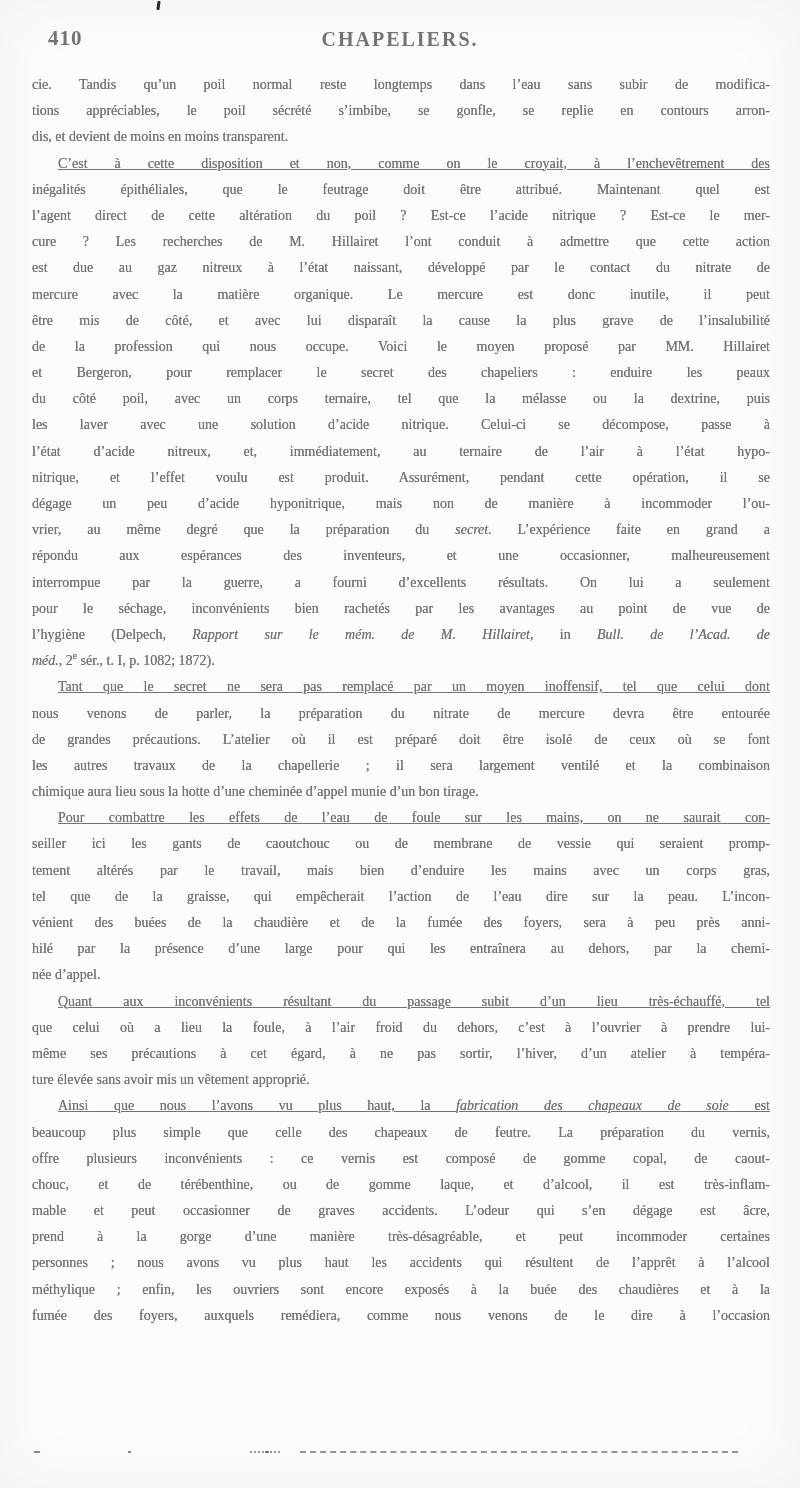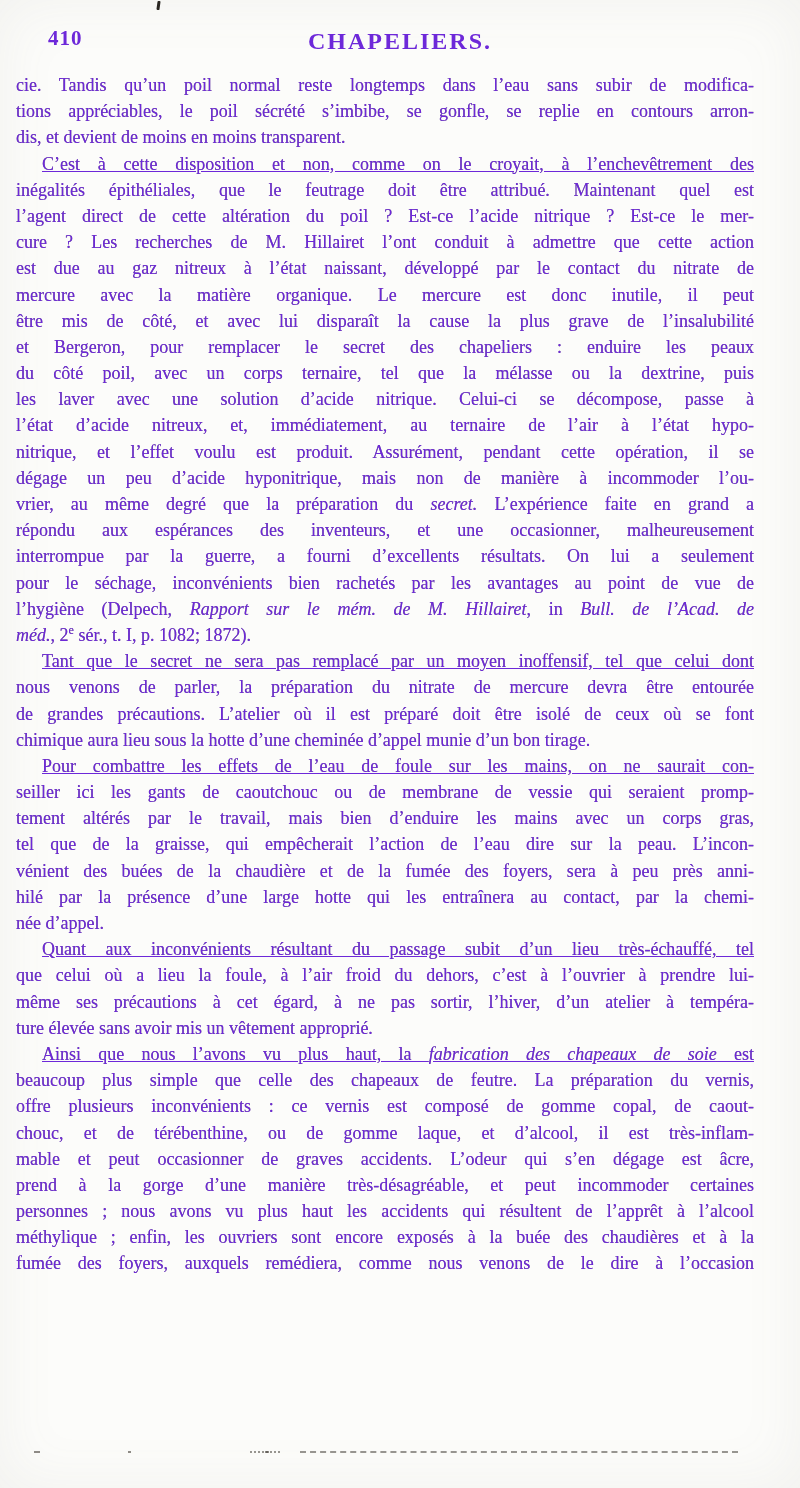--- a/index.html
+++ b/index.html
@@ -2,35 +2,35 @@
 <html><head>
 <meta charset="utf-8">
 <style>
   html,body{margin:0;padding:0;}
   .page{
     position:relative;
     width:800px;height:1488px;
     background:#fcfcfa;
     box-shadow:inset 0 0 60px rgba(120,115,100,0.08);
     font-family:"Liberation Serif","DejaVu Serif",serif;
-    color:#6d28d9;
+    color:#737373;
     overflow:hidden;
   }
   .pagenum{
     position:absolute;left:48px;top:26px;
     font-size:21px;font-weight:700;letter-spacing:1px;
   }
   .running-title{
     position:absolute;left:0;right:0;top:28px;
     text-align:center;
-    font-size:24px;font-weight:700;letter-spacing:2px;
+    font-size:20px;font-weight:700;letter-spacing:2px;
   }
   .body{
-    position:absolute;left:16px;top:72px;width:738px;
-    font-size:18px;line-height:26.2px;
+    position:absolute;left:32px;top:72px;width:738px;
+    font-size:14px;line-height:26.2px;
     text-rendering:optimizeLegibility;
   }
   .para{margin:0;}
   .line{
     text-align:justify;
     text-align-last:justify;
     white-space:normal;
     height:26.2px;overflow:hidden;
     text-shadow:0 0 0.4px rgba(30,25,20,0.55);
   }
@@ -69,46 +69,48 @@
         <div class="line final">dis, et devient de moins en moins transparent.</div>
       </div>
       <div class="para">
         <div class="line ind">C’est à cette disposition et non, comme on le croyait, à l’enchevêtrement des</div>
         <div class="line">inégalités épithéliales, que le feutrage doit être attribué. Maintenant quel est</div>
         <div class="line">l’agent direct de cette altération du poil ? Est-ce l’acide nitrique ? Est-ce le mer-</div>
         <div class="line">cure ? Les recherches de M. Hillairet l’ont conduit à admettre que cette action</div>
         <div class="line">est due au gaz nitreux à l’état naissant, développé par le contact du nitrate de</div>
         <div class="line">mercure avec la matière organique. Le mercure est donc inutile, il peut</div>
         <div class="line">être mis de côté, et avec lui disparaît la cause la plus grave de l’insalubilité</div>
+        <div class="line">de la profession qui nous occupe. Voici le moyen proposé par MM. Hillairet</div>
         <div class="line">et Bergeron, pour remplacer le secret des chapeliers : enduire les peaux</div>
         <div class="line">du côté poil, avec un corps ternaire, tel que la mélasse ou la dextrine, puis</div>
         <div class="line">les laver avec une solution d’acide nitrique. Celui-ci se décompose, passe à</div>
         <div class="line">l’état d’acide nitreux, et, immédiatement, au ternaire de l’air à l’état hypo-</div>
         <div class="line">nitrique, et l’effet voulu est produit. Assurément, pendant cette opération, il se</div>
         <div class="line">dégage un peu d’acide hyponitrique, mais non de manière à incommoder l’ou-</div>
         <div class="line">vrier, au même degré que la préparation du <em>secret.</em> L’expérience faite en grand a</div>
         <div class="line">répondu aux espérances des inventeurs, et une occasionner, malheureusement</div>
         <div class="line">interrompue par la guerre, a fourni d’excellents résultats. On lui a seulement</div>
         <div class="line">pour le séchage, inconvénients bien rachetés par les avantages au point de vue de</div>
         <div class="line">l’hygiène (Delpech, <em>Rapport sur le mém. de M. Hillairet</em>, in <em>Bull. de l’Acad. de</em></div>
         <div class="line final"><em>méd.</em>, 2<sup>e</sup> sér., t. I, p. 1082; 1872).</div>
       </div>
       <div class="para">
         <div class="line ind">Tant que le secret ne sera pas remplacé par un moyen inoffensif, tel que celui dont</div>
         <div class="line">nous venons de parler, la préparation du nitrate de mercure devra être entourée</div>
         <div class="line">de grandes précautions. L’atelier où il est préparé doit être isolé de ceux où se font</div>
+        <div class="line">les autres travaux de la chapellerie ; il sera largement ventilé et la combinaison</div>
         <div class="line final">chimique aura lieu sous la hotte d’une cheminée d’appel munie d’un bon tirage.</div>
       </div>
       <div class="para">
         <div class="line ind">Pour combattre les effets de l’eau de foule sur les mains, on ne saurait con-</div>
         <div class="line">seiller ici les gants de caoutchouc ou de membrane de vessie qui seraient promp-</div>
         <div class="line">tement altérés par le travail, mais bien d’enduire les mains avec un corps gras,</div>
         <div class="line">tel que de la graisse, qui empêcherait l’action de l’eau dire sur la peau. L’incon-</div>
         <div class="line">vénient des buées de la chaudière et de la fumée des foyers, sera à peu près anni-</div>
-        <div class="line">hilé par la présence d’une large hotte qui les entraînera au contact, par la chemi-</div>
+        <div class="line">hilé par la présence d’une large pour qui les entraînera au dehors, par la chemi-</div>
         <div class="line final">née d’appel.</div>
       </div>
       <div class="para">
         <div class="line ind">Quant aux inconvénients résultant du passage subit d’un lieu très-échauffé, tel</div>
         <div class="line">que celui où a lieu la foule, à l’air froid du dehors, c’est à l’ouvrier à prendre lui-</div>
         <div class="line">même ses précautions à cet égard, à ne pas sortir, l’hiver, d’un atelier à tempéra-</div>
         <div class="line final">ture élevée sans avoir mis un vêtement approprié.</div>
       </div>
       <div class="para">
         <div class="line ind">Ainsi que nous l’avons vu plus haut, la <em>fabrication des chapeaux de soie</em> est</div>

